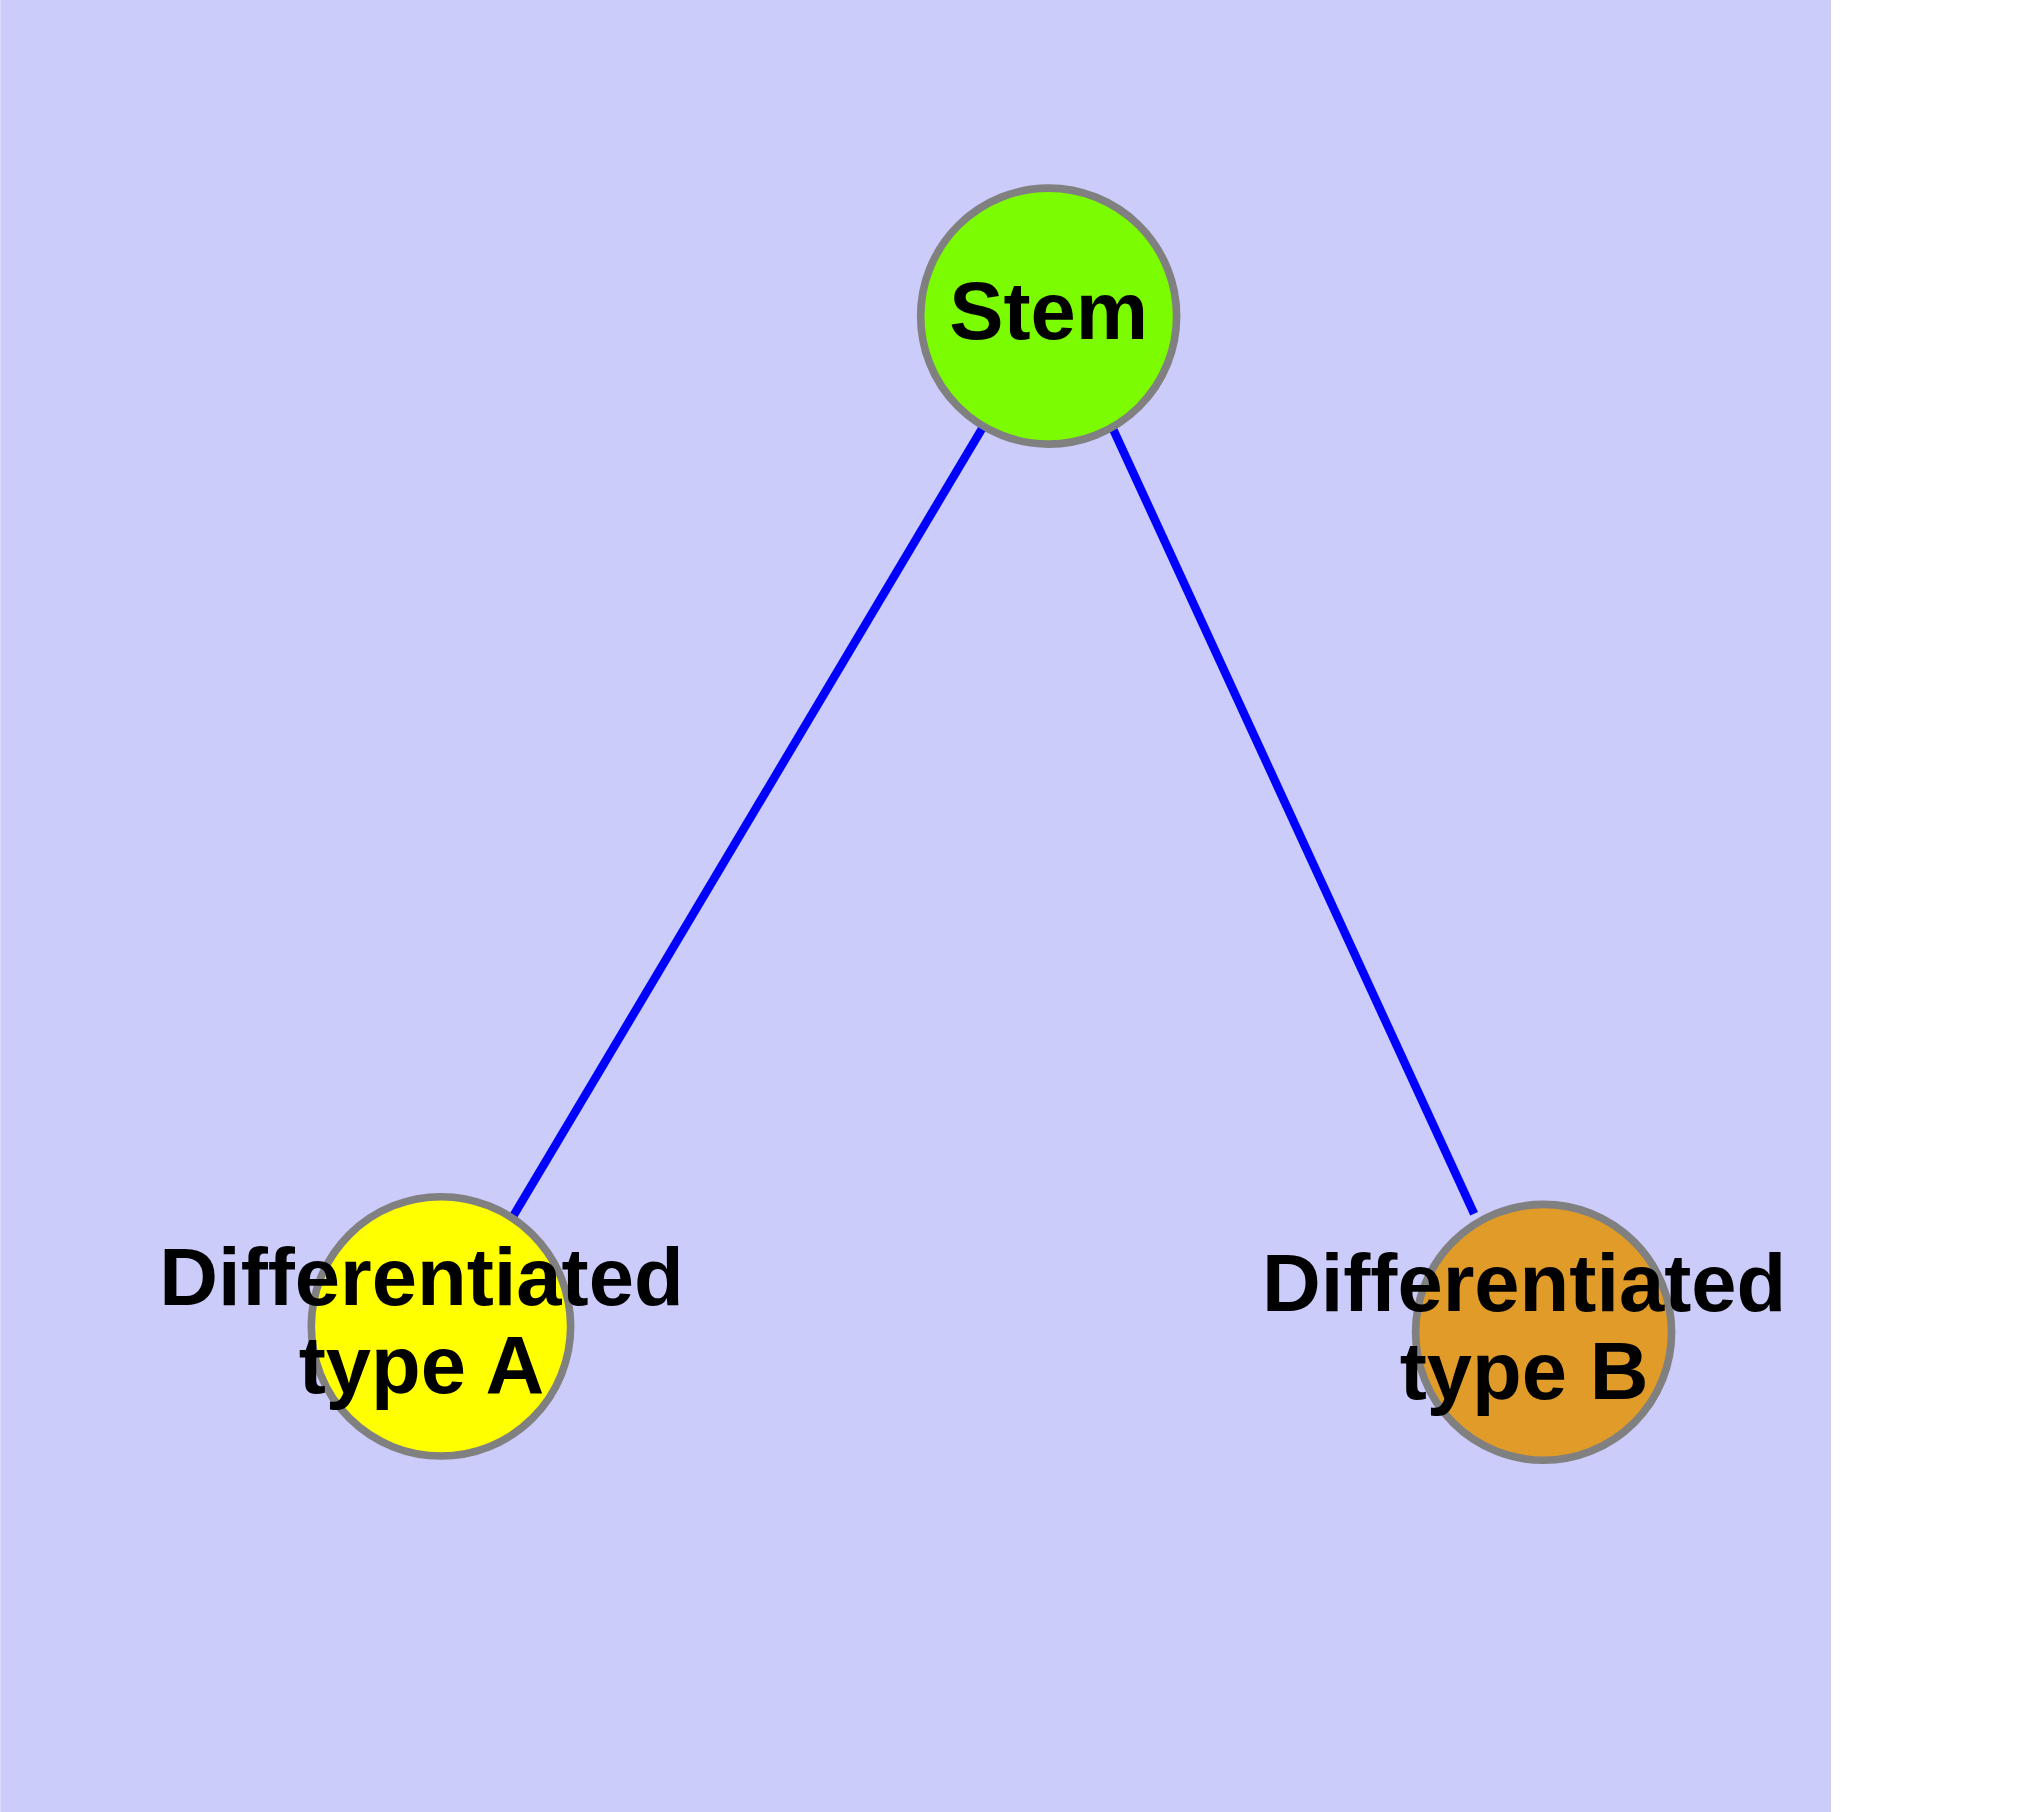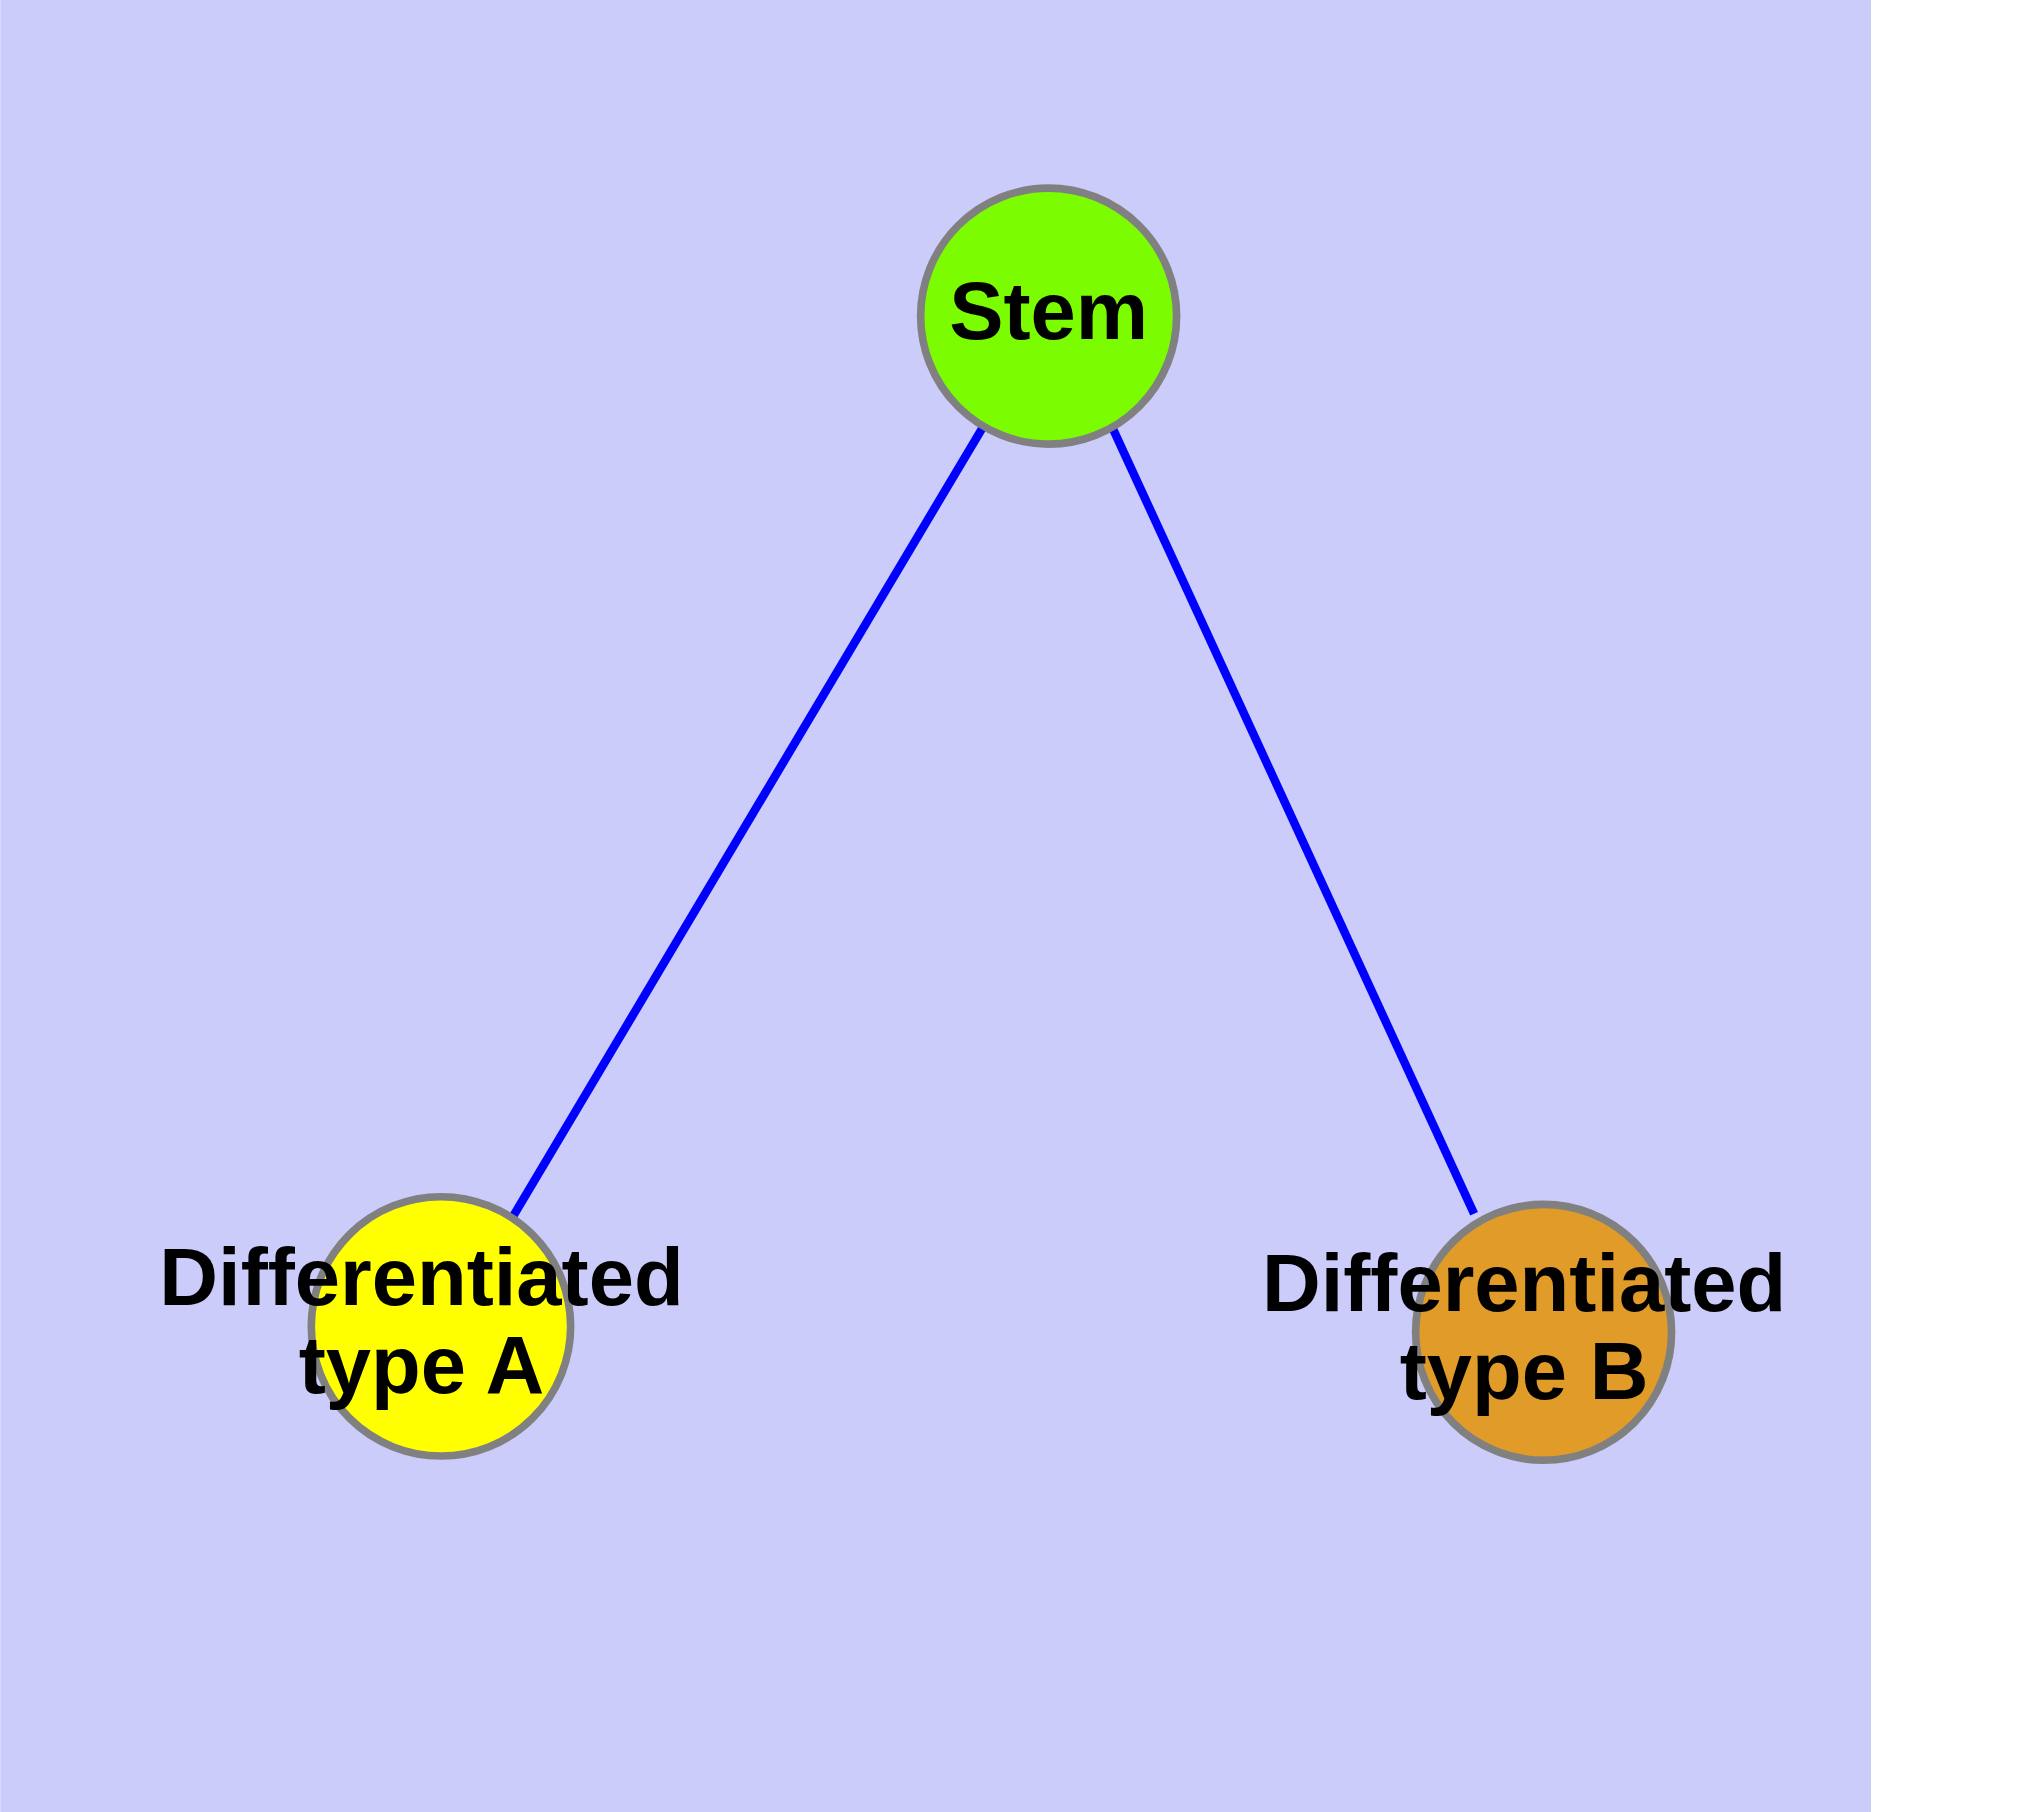--- a/index.html
+++ b/index.html
@@ -38,21 +38,21 @@
     text-anchor: middle;
     dominant-baseline: middle;
   }
   .node-label-lg {
     font-size: 96px;
   }
 </style>
 </head>
 <body>
 
-<div id="canvas" style="width: 1831px; height: 1812px; padding-left: 40px;">
+<div id="canvas" style="width: 1831px; height: 1812px;">
   <svg id="graph-svg" viewBox="0 0 2384 2138">
 
     <rect id="bg-rect" x="0" y="0" width="2384" height="2138" fill="#CCCCFA"></rect>
 
     <g id="edges-group">
         <line class="edge-line" x1="1160" y1="503" x2="604" y2="1437" stroke="#0000FF" stroke-width="10"></line>
         <line class="edge-line" x1="1312" y1="504" x2="1739" y2="1432" stroke="#0000FF" stroke-width="10"></line>
       </g>
     <g id="nodes-group">
         <g>

